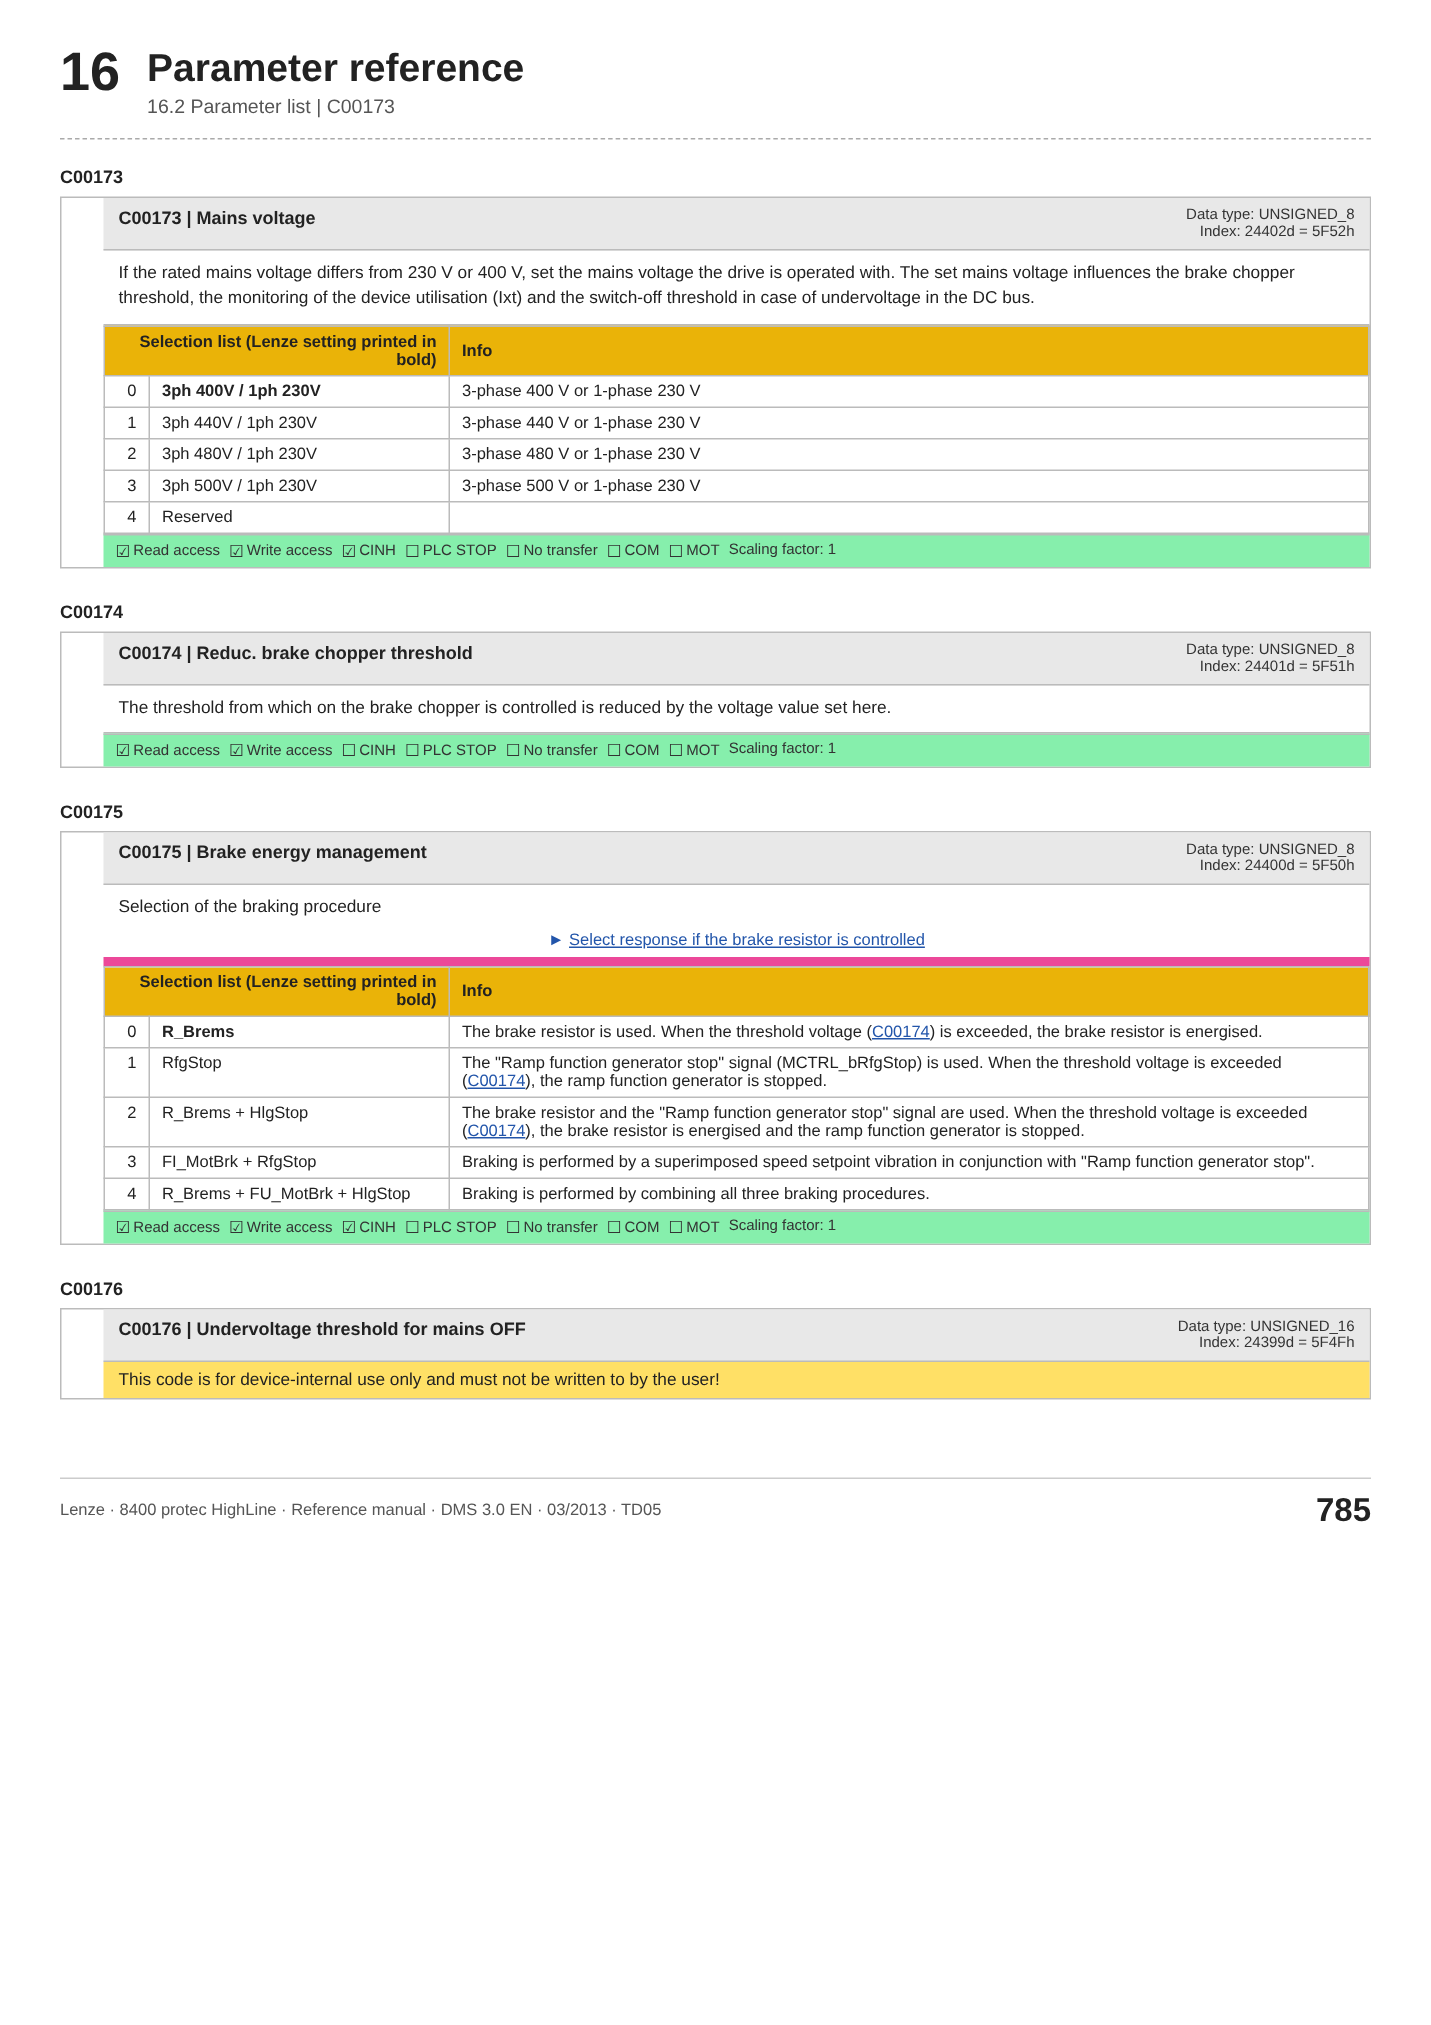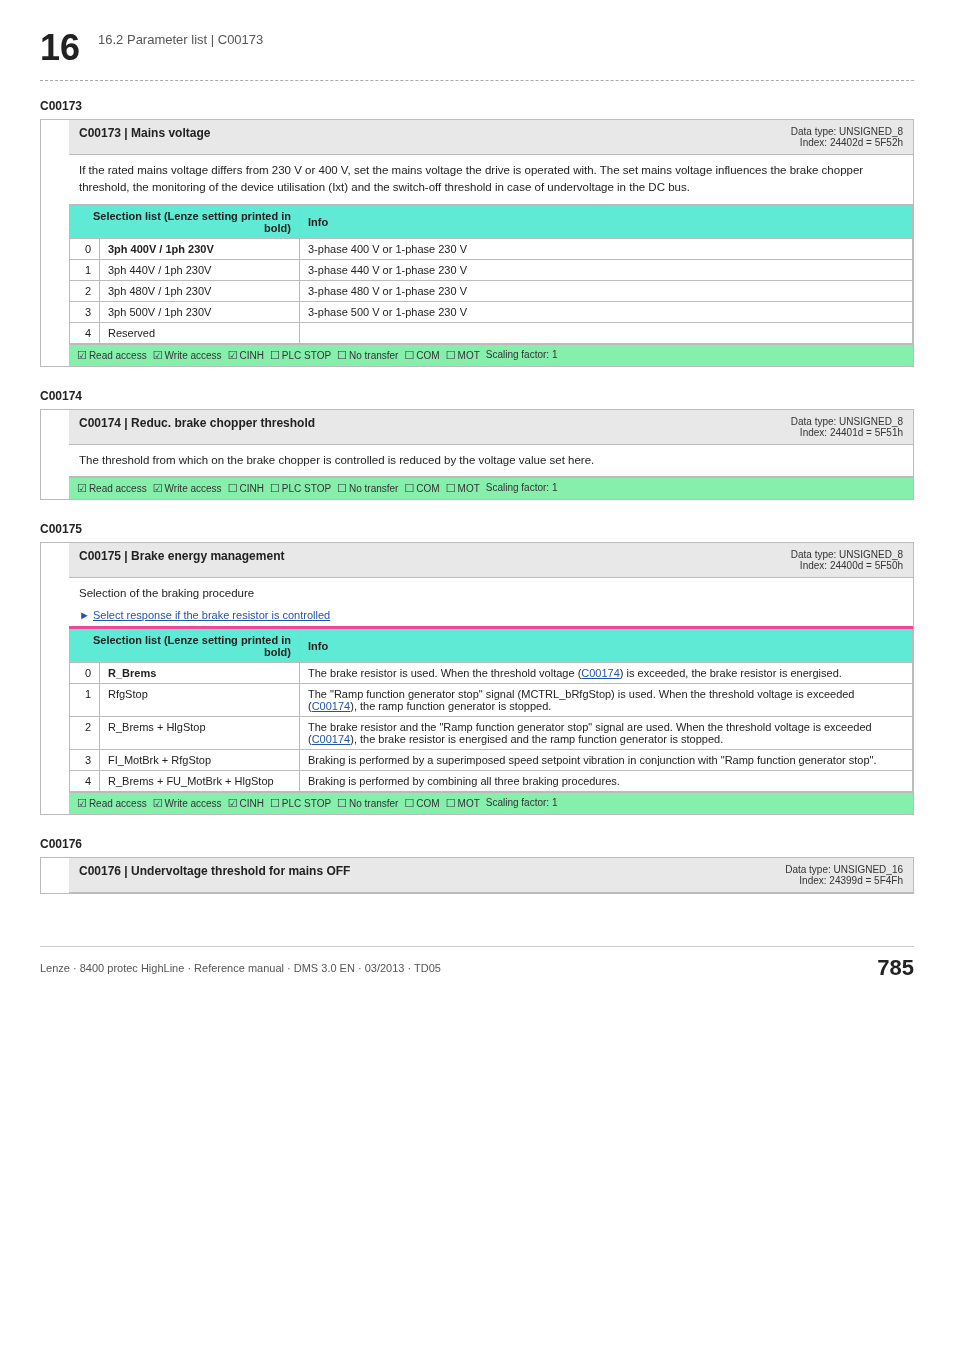--- a/index.html
+++ b/index.html
@@ -77,21 +77,21 @@
       font-size: 11.5px;
       color: #222;
       border-bottom: 1px solid #bbb;
       line-height: 1.5;
     }
     .param-table {
       width: 100%;
       border-collapse: collapse;
     }
     .param-table th {
-      background: #5eead4;
+      background: #eab308;
       font-size: 11px;
       font-weight: bold;
       padding: 4px 8px;
       border: 1px solid #bbb;
       text-align: left;
     }
     .param-table td {
       border: 1px solid #bbb;
       padding: 4px 8px;
       font-size: 11px;
@@ -146,22 +146,22 @@
       font-size: 11px;
     }
     .link-blue {
       color: #2255aa;
       text-decoration: underline;
       cursor: pointer;
     }
     .selection-link-row {
       padding: 5px 10px;
       font-size: 11px;
-      border-bottom: 3px solid #ec4899;
-      text-align: left;
+      border-bottom: 6px solid #ec4899;
+      text-align: center;
     }
     .yellow-bar {
       background: #ffe066;
       padding: 6px 10px;
       font-size: 11.5px;
       font-weight: normal;
       color: #222;
     }
     .page-footer {
       display: flex;
@@ -178,20 +178,21 @@
       font-weight: bold;
       color: #222;
     }
   </style>
 </head>
 <body>
 
 <div class="page-header">
   <div class="page-number">16</div>
   <div class="header-text">
+    <div class="header-title">Parameter reference</div>
     <div class="header-subtitle">16.2    Parameter list | C00173</div>
   </div>
 </div>
 
 <hr class="divider">
 
 <div class="section-label">C00173</div>
 <div class="param-block">
   <div class="param-header">
     <div class="param-name">C00173 | Mains voltage</div>
@@ -333,18 +334,19 @@
 
 <div class="section-label">C00176</div>
 <div class="param-block">
   <div class="param-header">
     <div class="param-name">C00176 | Undervoltage threshold for mains OFF</div>
     <div class="param-data-type">
       <div>Data type: UNSIGNED_16</div>
       <div>Index: 24399d = 5F4Fh</div>
     </div>
   </div>
+  <div class="yellow-bar">This code is for device-internal use only and must not be written to by the user!</div>
 </div>
 
 <div class="page-footer">
   <div>Lenze · 8400 protec HighLine · Reference manual · DMS 3.0 EN · 03/2013 · TD05</div>
   <div class="page-num-footer">785</div>
 </div>
 
 </body></html>

